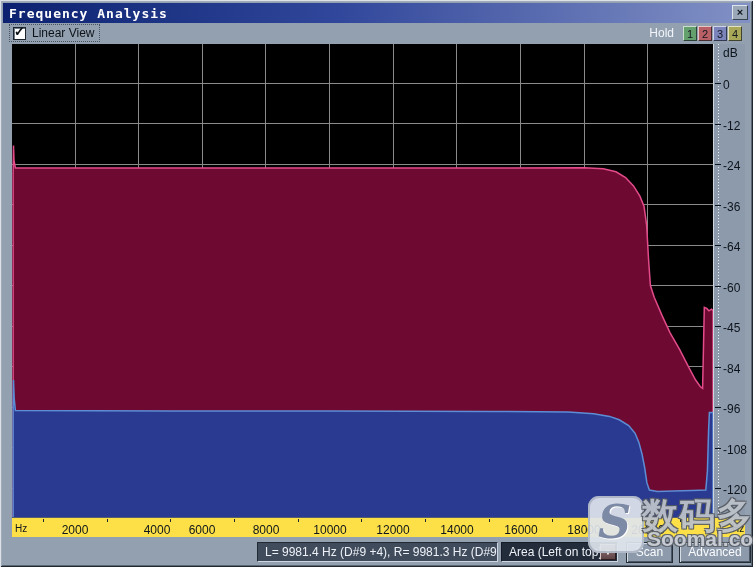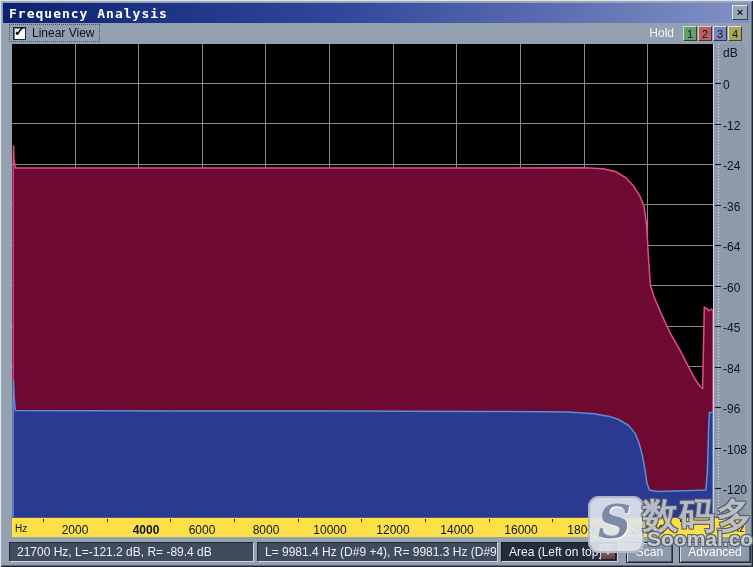--- a/index.html
+++ b/index.html
@@ -208,33 +208,32 @@
       <span class="xtick" style="left: 158px;"></span>
       <span class="xtick" style="left: 222px;"></span>
       <span class="xtick" style="left: 286px;"></span>
       <span class="xtick" style="left: 349px;"></span>
       <span class="xtick" style="left: 413px;"></span>
       <span class="xtick" style="left: 477px;"></span>
       <span class="xtick" style="left: 540px;"></span>
       <span class="xtick" style="left: 604px;"></span>
       <span class="xtick" style="left: 668px;"></span>
       <span class="xlabel" style="left: 63px;">2000</span>
-      <span class="xlabel" style="left: 134px; font-weight: bold;">4000</span>
+      <span class="xlabel" style="left: 145px;">4000</span>
       <span class="xlabel" style="left: 190px;">6000</span>
       <span class="xlabel" style="left: 254px;">8000</span>
       <span class="xlabel" style="left: 318px;">10000</span>
       <span class="xlabel" style="left: 381px;">12000</span>
       <span class="xlabel" style="left: 445px;">14000</span>
       <span class="xlabel" style="left: 509px;">16000</span>
       <span class="xlabel" style="left: 572px;">18000</span>
       <span class="xlabel" style="left: 636px;">20000</span>
     </div>
 
   <div class="statusbar">
-    <div class="spanel" style="left:6px;width:245px;">21700 Hz, L=-121.2 dB, R= -89.4 dB</div>
     <div class="spanel" style="left:254px;width:241px;">L= 9981.4 Hz (D#9 +4), R= 9981.3 Hz (D#9 +4)</div>
     <div class="combo" style="left:498px;width:117px;">
       <span>Area (Left on top)</span>
       <span class="combo-arrow">▼</span>
     </div>
     <div class="pbutton" style="left:623px;width:47px;">Scan</div>
     <div class="pbutton" style="left:676px;width:72px;">Advanced</div>
   </div>
 
   <div class="watermark">

